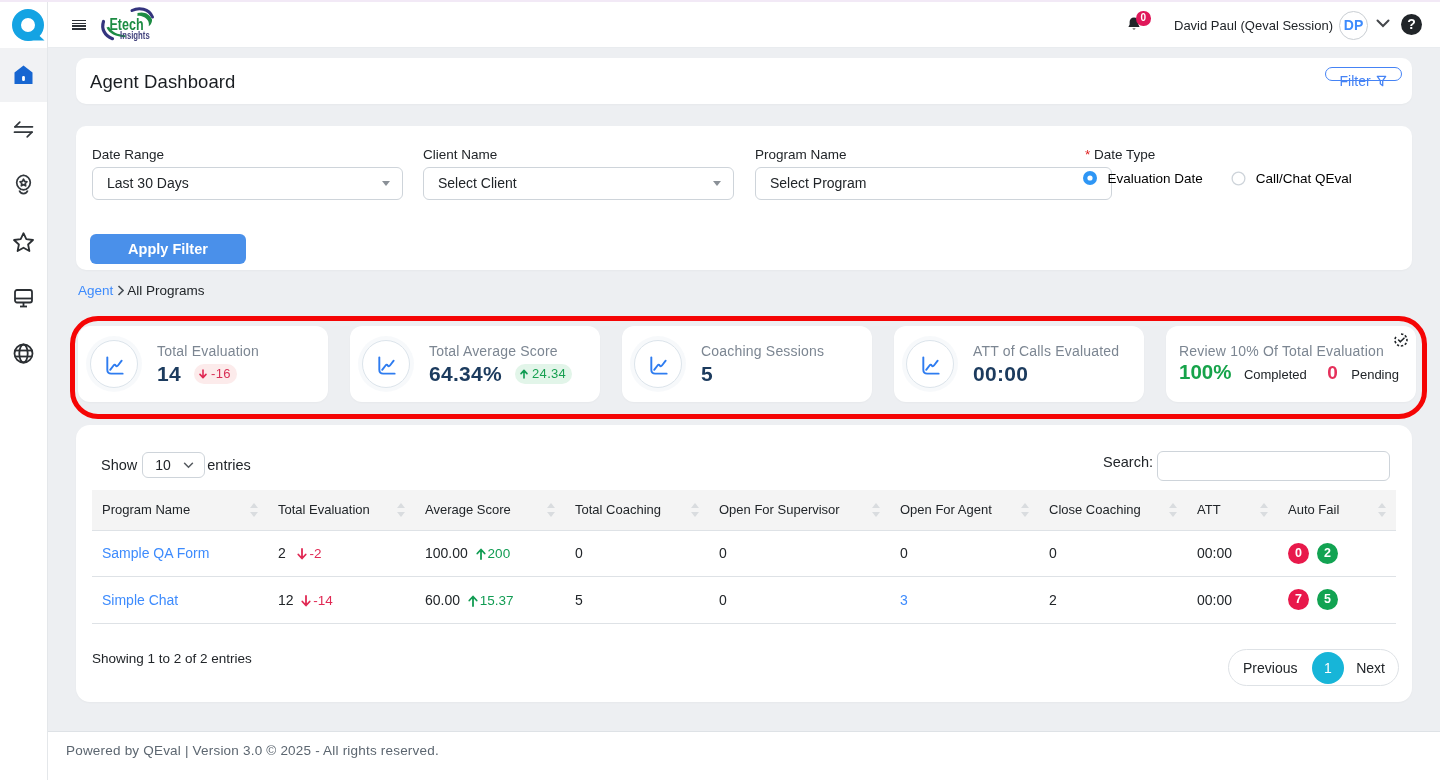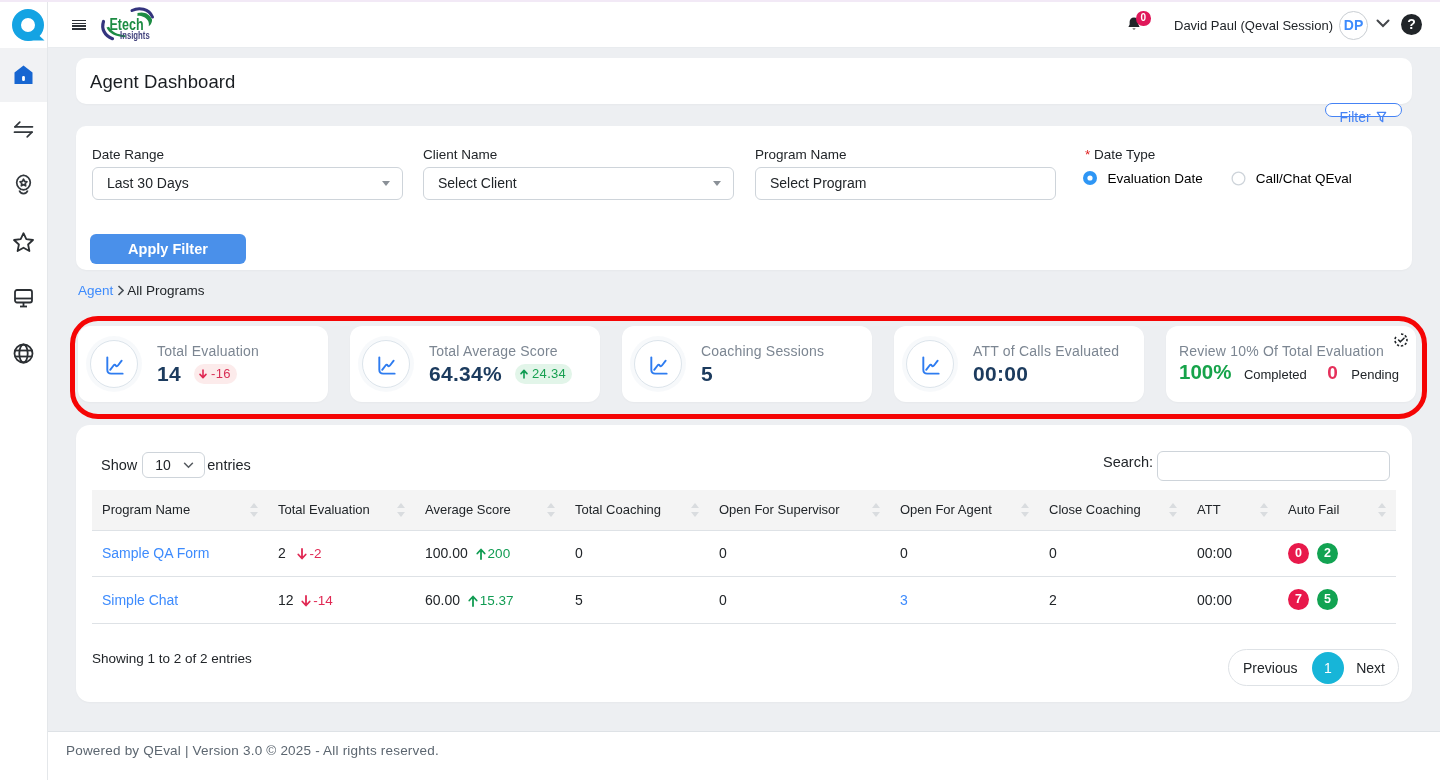--- a/index.html
+++ b/index.html
@@ -19,21 +19,21 @@
   .help { position:absolute; left:1401px; top:14px; width:21px; height:21px; border-radius:50%; background:#212529; color:#fff; font-weight:bold; font-size:14px; text-align:center; line-height:21px; }
   
   .sidebar { position:absolute; left:0; top:0; width:48px; height:780px; background:#fff; border-right:1px solid #e4e7ea; z-index:50; }
   .side-active { position:absolute; left:0; top:48px; width:47px; height:54px; background:#f1f2f4; }
   .side-ic { position:absolute; left:0; width:47px; text-align:center; }
   
   .content { position:absolute; left:48px; top:48px; width:1392px; height:683px; background:#edeff2; }
   .card { position:absolute; background:#fff; border-radius:10px; box-shadow:0 1px 2px rgba(0,0,0,0.03); }
   .title-card { left:28px; top:10px; width:1336px; height:46px; }
   .title-card h1 { position:absolute; left:14px; top:13px; font-size:18.5px; font-weight:normal; color:#1a1e22; letter-spacing:0.1px; }
-  .filter-btn { position:absolute; right:10px; top:9px; width:77px; height:14px; border:1.5px solid #4583f5; border-radius:8px; color:#4583f5; font-size:14px; text-align:center; line-height:27px; background:#fff;margin-top:36px; }
+  .filter-btn { position:absolute; right:10px; top:9px; width:77px; height:14px; border:1.5px solid #4583f5; border-radius:8px; color:#4583f5; font-size:14px; text-align:center; line-height:27px; background:#fff; }
   .filter-card { left:28px; top:78px; width:1336px; height:144px; }
   .f-label { position:absolute; top:21px; font-size:13.5px; color:#212529; }
   .f-input { position:absolute; top:41px; height:33px; border:1px solid #ced4da; border-radius:6px; background:#fff; font-size:14px; color:#212529; line-height:31px; padding-left:14px; }
   .caret { position:absolute; right:12px; top:13px; width:0; height:0; border-left:4px solid transparent; border-right:4px solid transparent; border-top:5px solid #8a9097; }
   .apply-btn { position:absolute; left:14px; top:108px; width:156px; height:30px; background:#4a90ea; border-radius:6px; color:#fff; font-size:14.5px; font-weight:bold; text-align:center; line-height:30px; }
   .radio-row { position:absolute; left:1057px; top:21px; }
   .bcrumb { position:absolute; left:30px; top:235px; font-size:13.5px; color:#212529; }
   .bcrumb a { color:#3d8bfd; text-decoration:none; }
   
   .stat { position:absolute; top:278px; width:250px; height:76px; background:#fff; border-radius:12px; box-shadow:0 1px 2px rgba(0,0,0,0.03); }
@@ -160,21 +160,21 @@
           <path d="M2.5 1.5 H11.5 L8.3 6 V11.5 L5.7 9.5 V6 Z" fill="none" stroke="#4583f5" stroke-width="1.4" stroke-linejoin="round"></path>
         </svg></div>
   </div>
 
   <div class="card filter-card">
     <div class="f-label" style="left:16px">Date Range</div>
     <div class="f-input" style="left:16px; width:311px">Last 30 Days<div class="caret"></div></div>
     <div class="f-label" style="left:347px">Client Name</div>
     <div class="f-input" style="left:347px; width:311px">Select Client<div class="caret"></div></div>
     <div class="f-label" style="left:679px">Program Name</div>
-    <div class="f-input" style="left:679px; width:301px">Select Program</div>
+    <div class="f-input" style="left:679px; width:357px">Select Program</div>
     <div class="f-label" style="left:1009px"><span style="color:#e02020">* </span>Date Type</div>
     <div class="radio-row" style="top:43px; left:1006px; width:340px;">
       <svg width="16" height="16" viewBox="0 0 16 16" style="vertical-align:-3px">
           <circle cx="8" cy="8" r="7" fill="#2e96f5"></circle>
           <circle cx="8" cy="8" r="2.6" fill="#fff"></circle>
         </svg>
       <span style="font-size:13.5px; margin-left:5px;">Evaluation Date</span>
       <svg width="15" height="15" viewBox="0 0 16 16" style="vertical-align:-3px; margin-left:24px">
           <circle cx="8" cy="8" r="6.8" fill="#fff" stroke="#ced4da" stroke-width="1.4"></circle>
         </svg>

